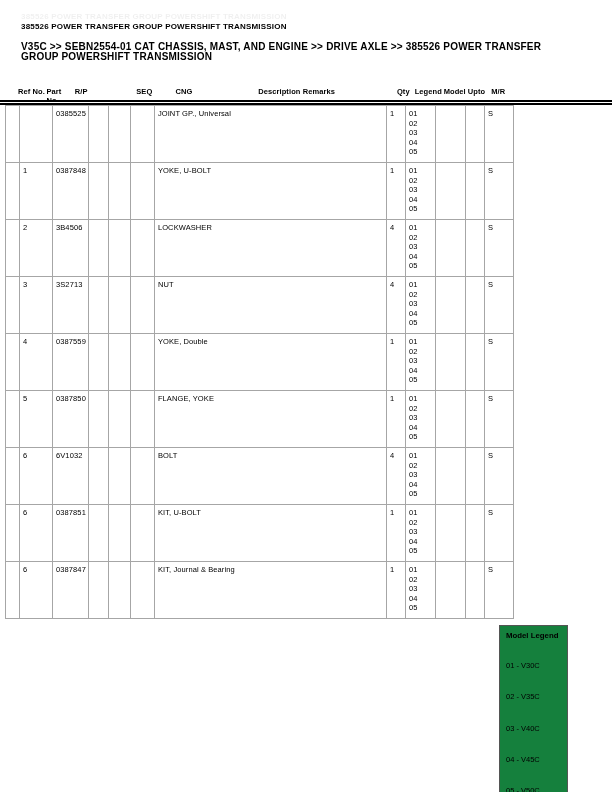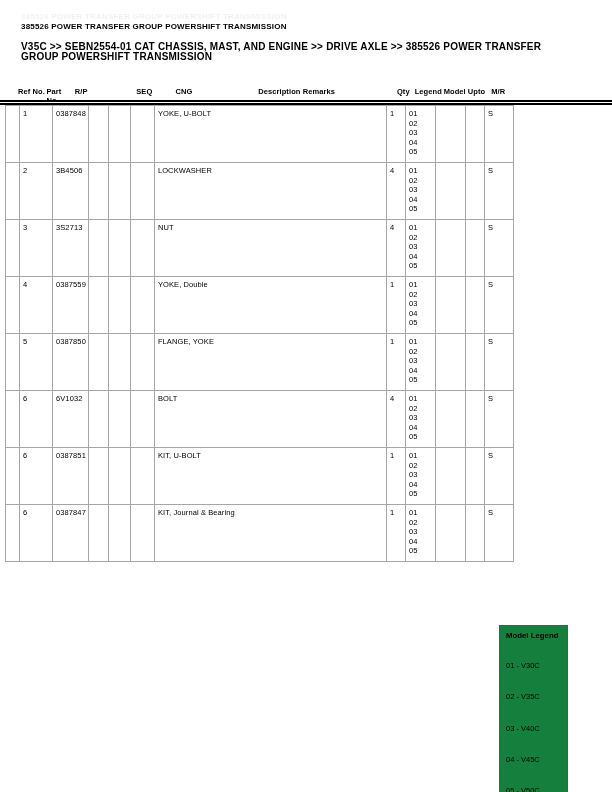--- a/index.html
+++ b/index.html
@@ -115,20 +115,38 @@
       <col style="width:232px">
         <col style="width:19px">
         <col style="width:30px">
       <col style="width:30px">
         <col style="width:19px">
         <col style="width:29px">
     </colgroup>
     <tbody id="tbody">
         <tr>
       <td class="c-sel"></td>
+      <td class="c-ref"></td>
+      <td class="c-part">0385525</td>
+      <td class="c-rp"></td>
+      <td class="c-seq"></td>
+      <td class="c-cng"></td>
+      <td class="c-desc">JOINT GP., Universal</td>
+      <td class="c-qty">1</td>
+      <td class="c-model">01
+02
+03
+04
+05</td>
+      <td class="c-from"></td>
+      <td class="c-upto"></td>
+      <td class="c-mr">S</td>
+    </tr>
+        <tr>
+      <td class="c-sel"></td>
       <td class="c-ref">1</td>
       <td class="c-part">0387848</td>
       <td class="c-rp"></td>
       <td class="c-seq"></td>
       <td class="c-cng"></td>
       <td class="c-desc">YOKE, U-BOLT</td>
       <td class="c-qty">1</td>
       <td class="c-model">01
 02
 03

